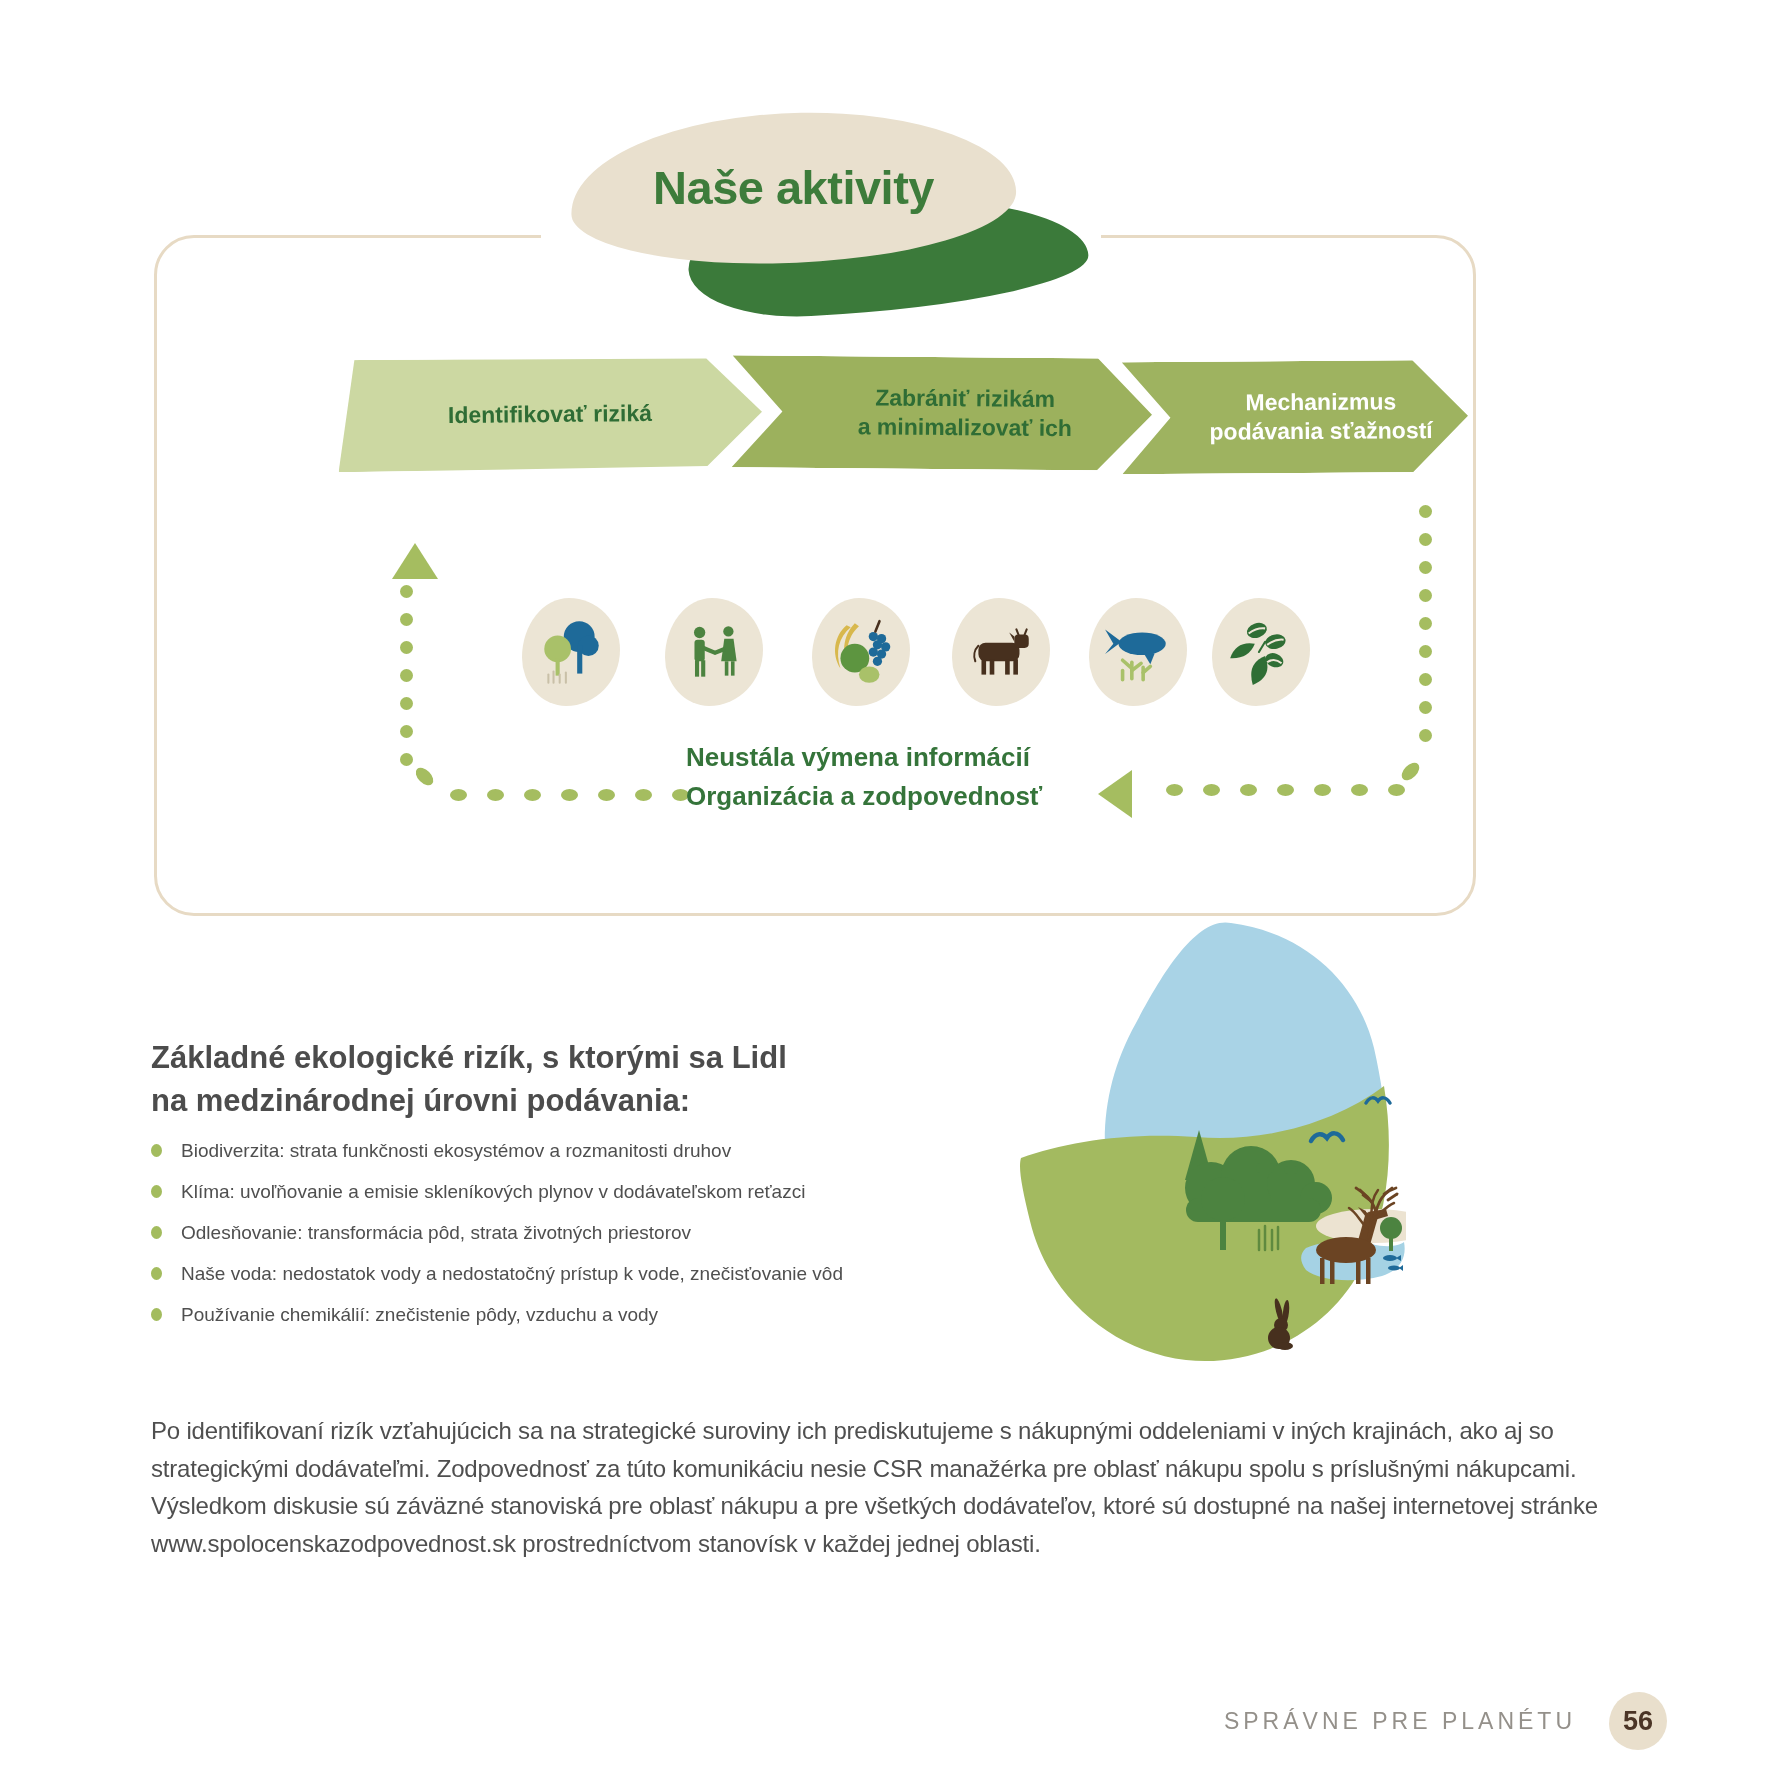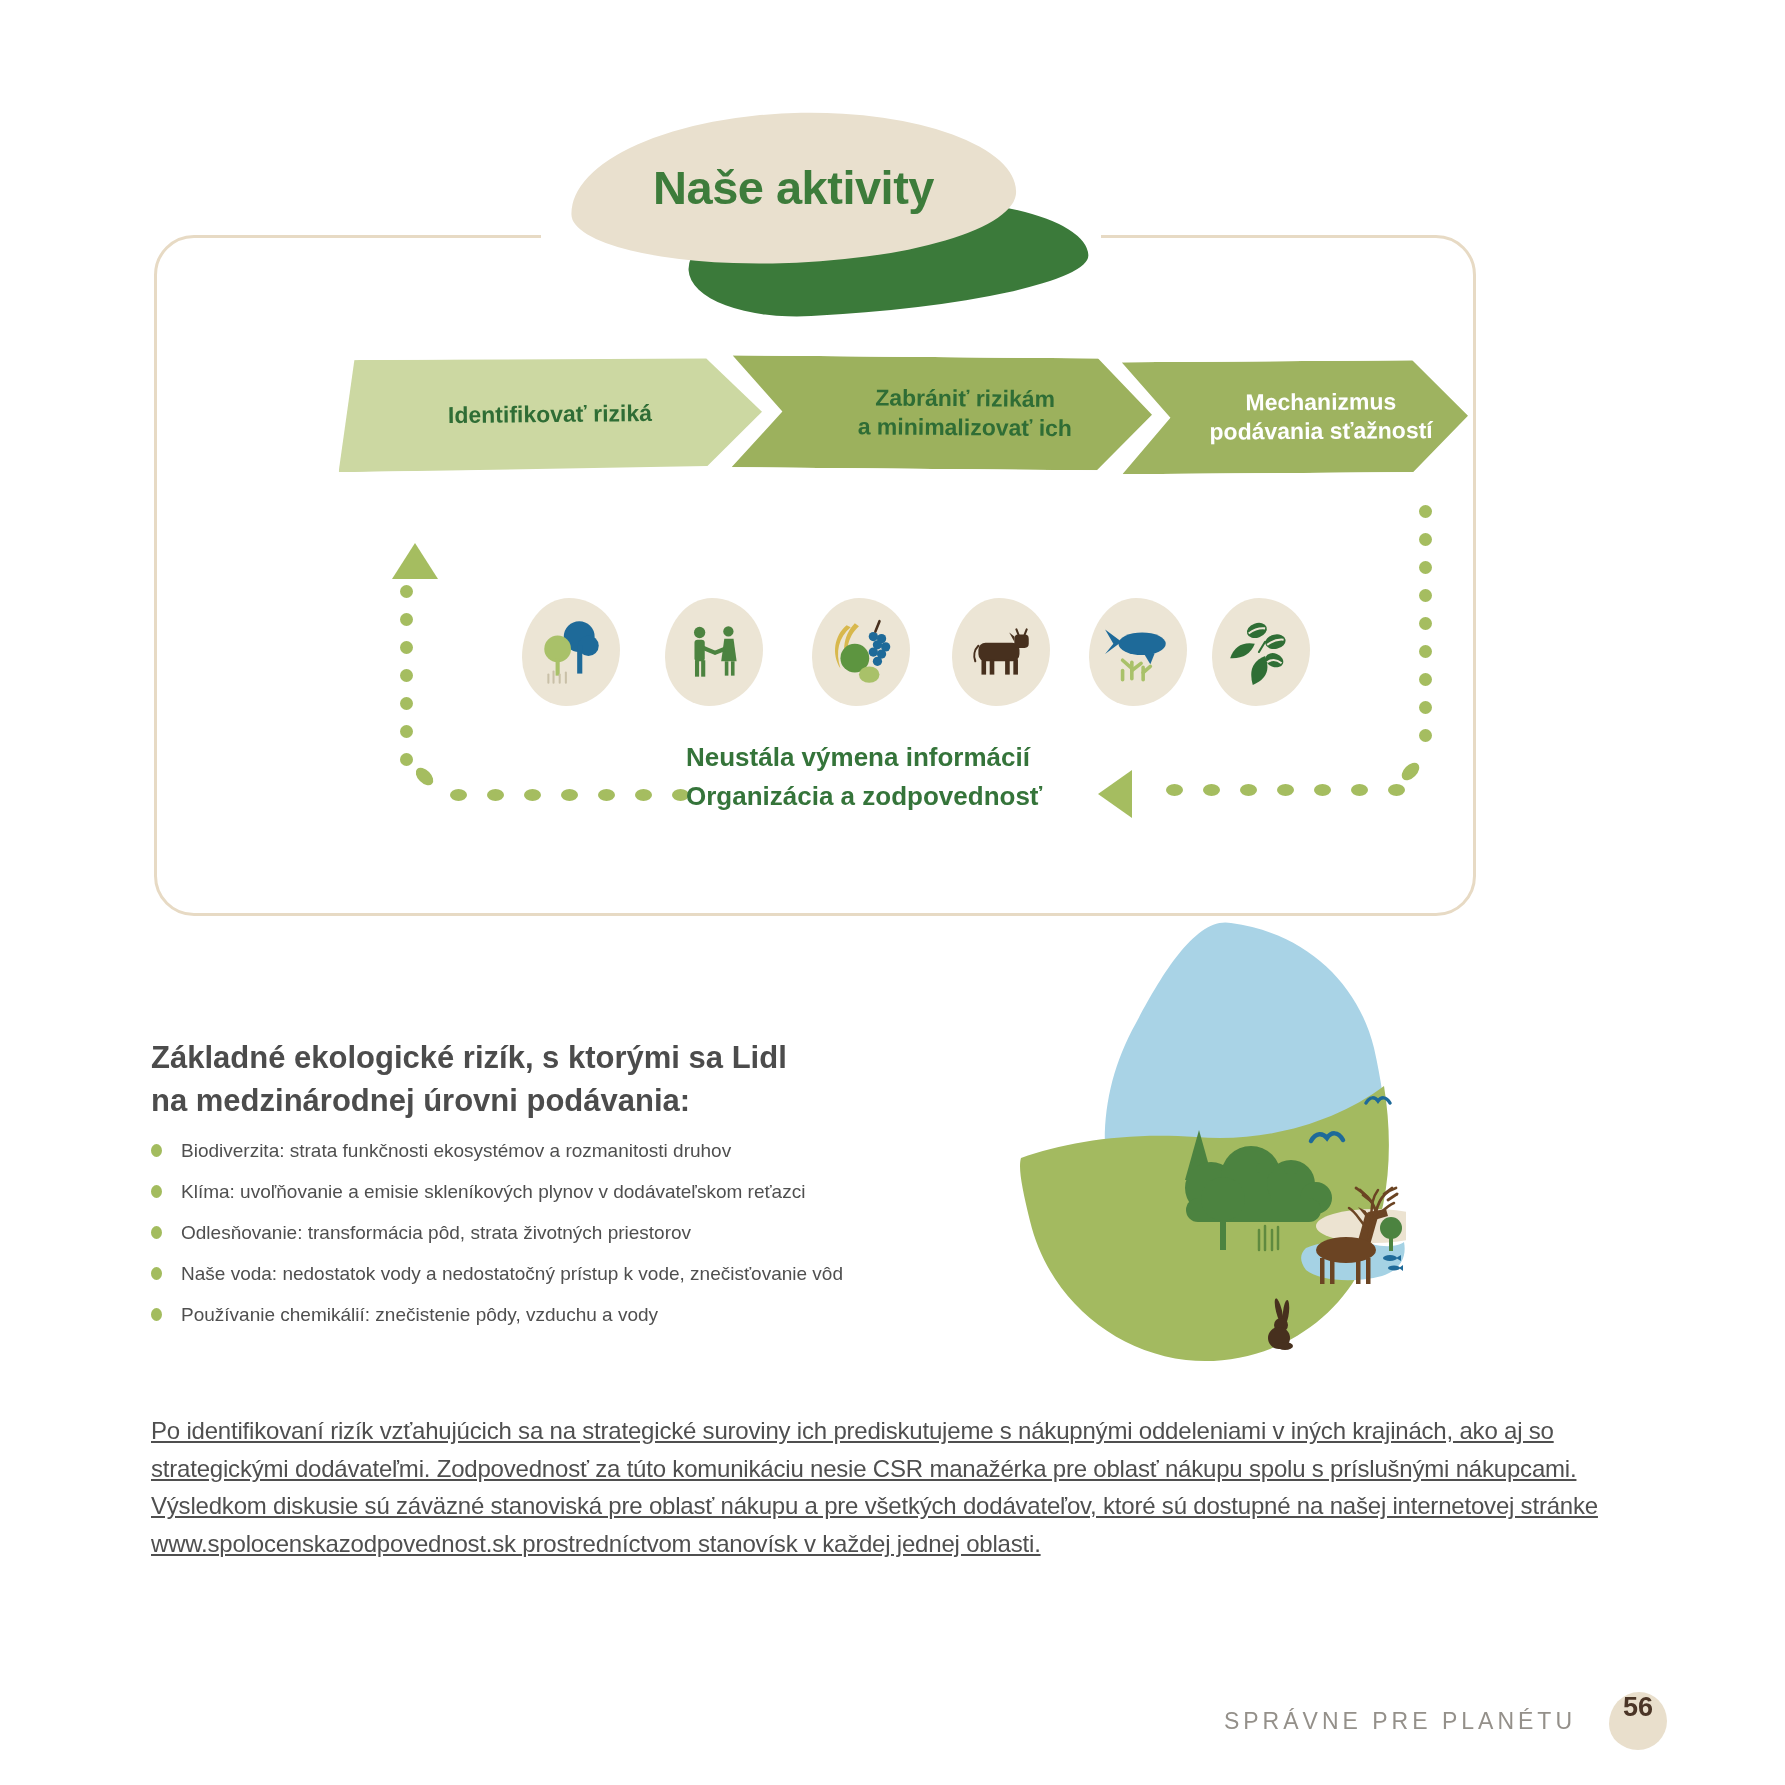--- a/index.html
+++ b/index.html
@@ -70,27 +70,27 @@
   .risk-list{position:absolute;left:125px;top:1138px;list-style:none;}
   .risk-list li{position:relative;padding-left:30px;margin-bottom:16px;font-size:19px;line-height:25px;color:var(--gray-text);}
   .risk-list li::before{content:"";position:absolute;left:0;top:6px;width:11px;height:13px;
                         border-radius:50%;background:#a3bc5e;}
 
   
   .landscape{position:absolute;left:980px;top:908px;width:400px;height:485px;z-index:1;}
 
   
   .body-paragraph{position:absolute;left:125px;top:1412px;width:1455px;
-                  font-size:24px;line-height:37.5px;color:var(--gray-text);letter-spacing:-.2px;text-decoration:underline;}
+                  font-size:24px;line-height:37.5px;color:var(--gray-text);letter-spacing:-.2px;}
 
   
   .footer-label{position:absolute;right:235px;top:1708px;font-size:23px;letter-spacing:4px;color:#94908a;}
   .page-badge{position:absolute;left:1583px;top:1692px;width:58px;height:58px;background:#e9dfcc;
               border-radius:52% 48% 50% 50% / 55% 50% 50% 45%;
-              display:flex;justify-content:center;}
+              display:flex;align-items:center;justify-content:center;}
   .page-badge span{font-size:27px;font-weight:bold;color:#4b3526;}
 </style>
 </head>
 <body>
 
 <div class="page">
 
   <div class="panel"></div>
   <div class="border-gap"></div>
   <div class="blob-green"></div>

